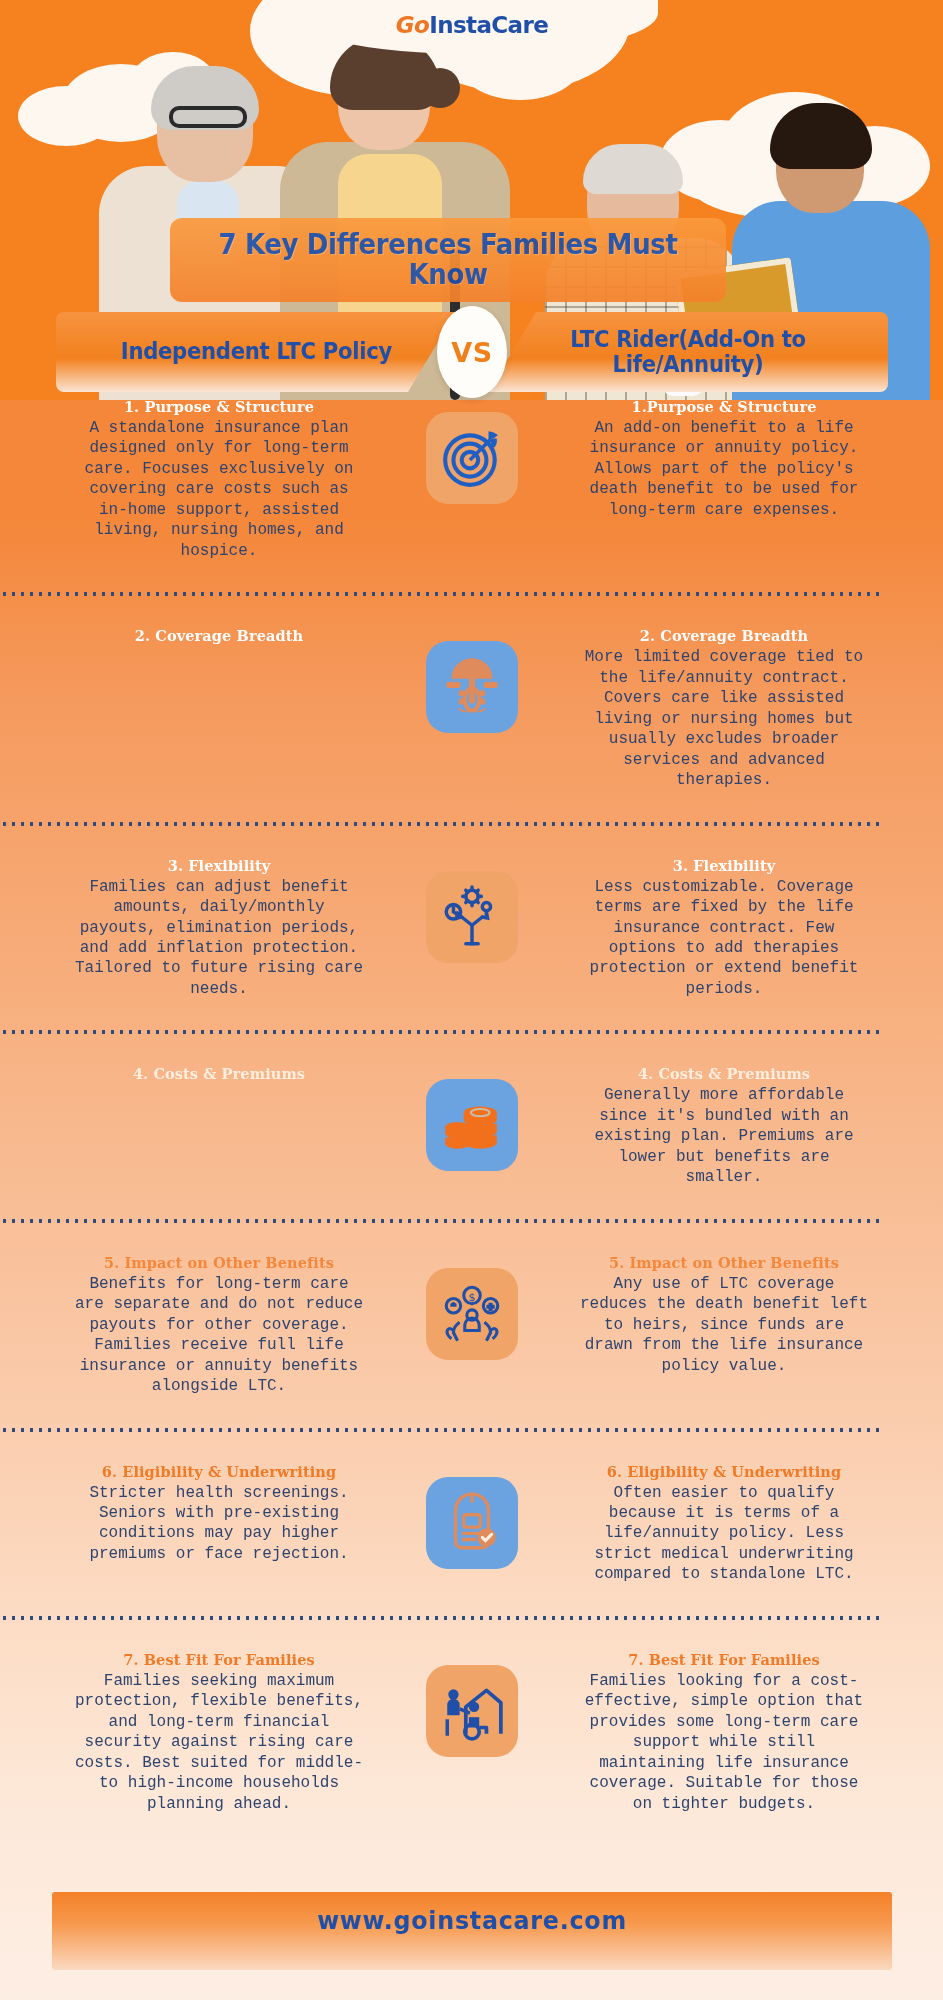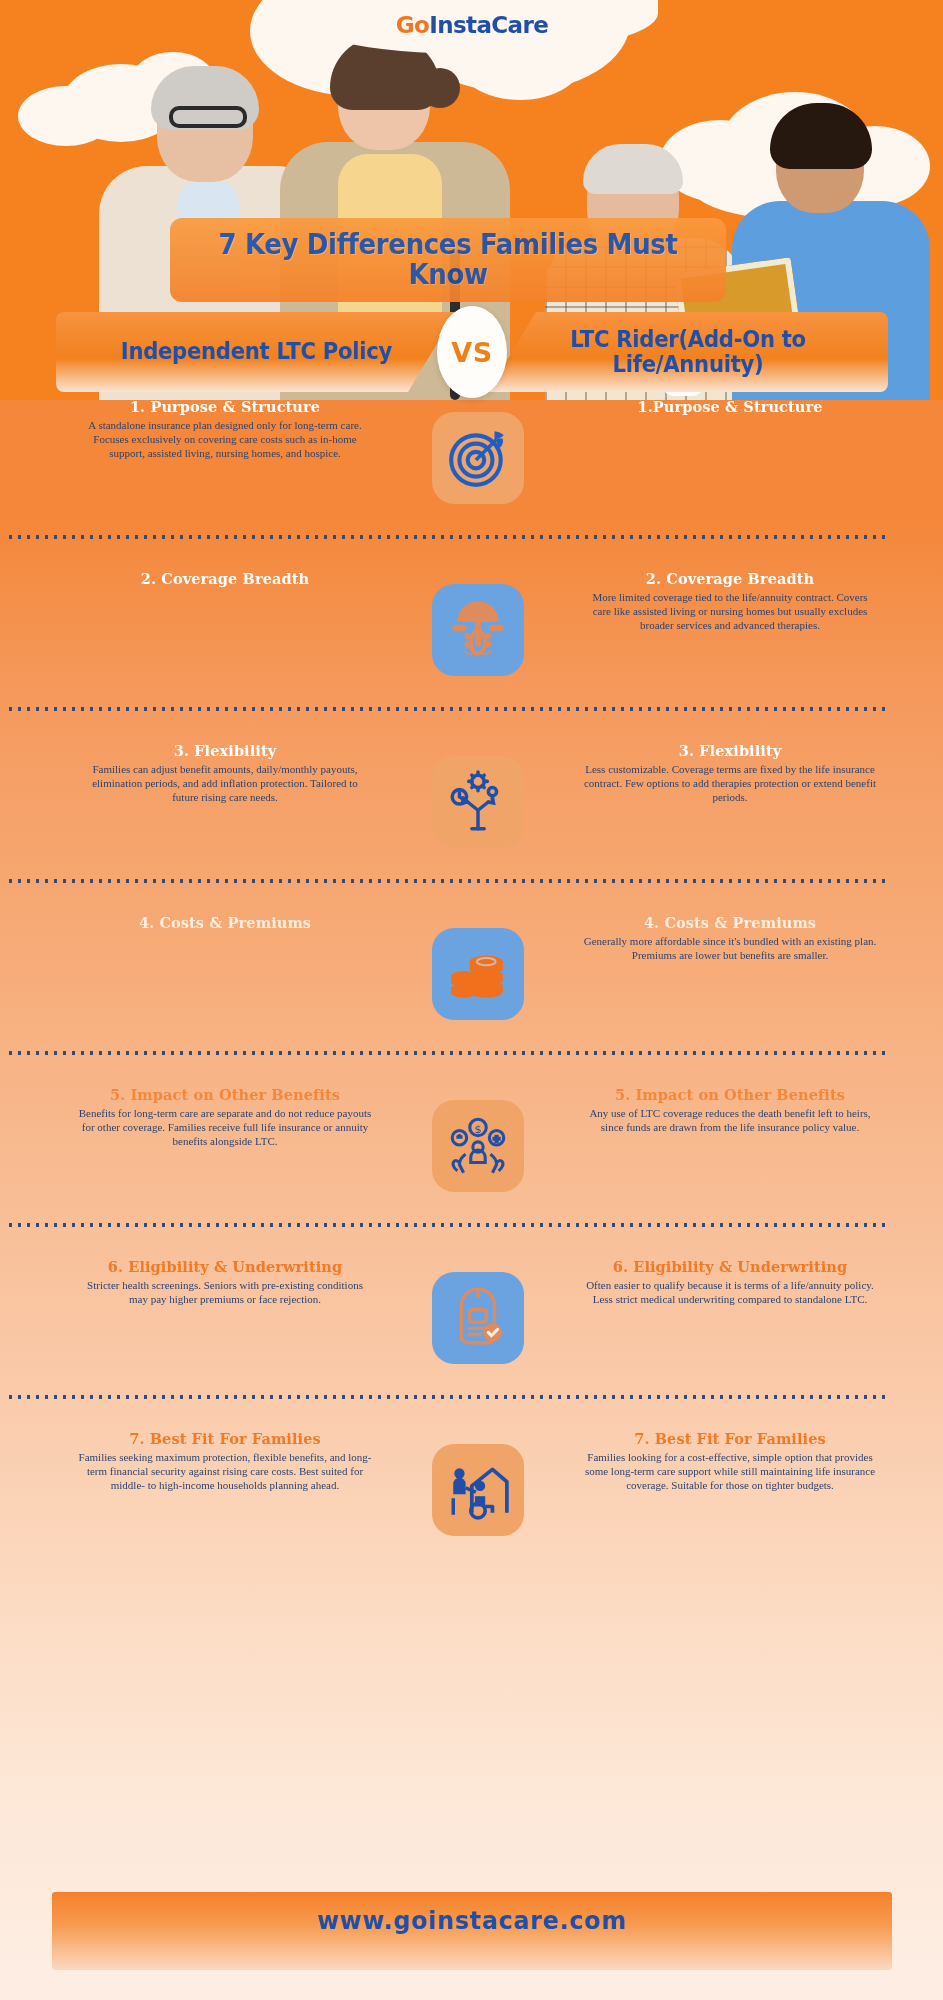--- a/index.html
+++ b/index.html
@@ -115,37 +115,37 @@
     background:#fffdfa; border-radius:50%;
     display:flex; align-items:center; justify-content:center;
     box-shadow:0 2px 6px rgba(0,0,0,.12);
   }
   #vs-badge span {
     font-family:"DejaVu Sans", sans-serif; font-weight:bold;
     font-size:27px; color:#f0801a; letter-spacing:.5px;
   }
 
   
-  #rows { position:absolute; left:0; top:398px; width:755px;margin-left:6px; }
+  #rows { position:absolute; left:0; top:398px; width:755px; }
   .row {
     position:relative; width:943px;
     display:flex; align-items:flex-start; justify-content:center;
   }
   .col {
     width:320px; padding:0 8px; text-align:center;
   }
   .col.left  { padding-right:18px; }
   .col.right { padding-left:18px; }
   .col h3 {
     font-family:"DejaVu Serif", serif; font-weight:bold;
     font-size:14.5px; margin-bottom:3px; letter-spacing:.1px;
   }
   .col p {
-    font-family:Liberation Serif, serif;
-    font-size:11px; line-height:1.28; color:#2e4470;
+    font-family:Liberation Mono, monospace;
+    font-size:16px; line-height:1.28; color:#2e4470;
   }
   .icon-wrap { width:175px; display:flex; justify-content:center; padding-top:14px; }
   .icon-tile {
     width:92px; height:92px; border-radius:22px;
     display:flex; align-items:center; justify-content:center;
   }
   .divider {
     width:880px; margin:0 auto; height:6px;
     background-image:radial-gradient(circle, #2f4a7d 1.8px, transparent 2px);
     background-size:9px 6px; background-repeat:repeat-x;
@@ -166,21 +166,21 @@
   }
 
   
   #logo {
     position:absolute; left:286px; top:-4px; width:372px; height:58px;
     background:#fdf7f0; border-radius:0 0 50% 50%/0 0 70% 70%;
     display:flex; align-items:center; justify-content:center;
     font-family:"DejaVu Sans", sans-serif; font-weight:bold; font-size:23px;
     letter-spacing:-.6px; z-index:6;
   }
-  #logo .go { color:#ef7622; }
+  #logo .go { color:#ef7622;font-style:italic; }
   #logo .ic { color:#1f4fa8; }
 </style>
 </head>
 <body>
 
 <div id="page">
 
   <div id="hero">
     <div class="cloud c-a"></div>
     <div class="cloud c-b"></div>
@@ -257,20 +257,21 @@
               <circle cx="30" cy="34" r="16"></circle>
               <circle cx="30" cy="34" r="8"></circle>
       <path d="M30 34 L50 14" stroke-width="3.5"></path>
       <path d="M48 6 c7 1 9 4 9 4 c-4 4-9 4-9 4 z" fill="#1f5fc4" stroke="none"></path>
       <path d="M56 13 c1 7 -3 9 -3 9 c-4-4-3-9-3-9 z" fill="#1f5fc4" stroke="none"></path>
     </svg>
           </div>
     </div>
     <div class="col right">
       <h3 style="color: rgb(255, 255, 255);">1.Purpose &amp; Structure</h3>
+      <p>An add-on benefit to a life insurance or annuity policy. Allows part of the policy's death benefit to be used for long-term care expenses.</p>
     </div>
       </div>
       <div class="sp"></div>
       <div class="divider"></div>
       <div class="sp"></div>
       <div class="row">
     <div class="col left">
       <h3 style="color: rgb(255, 255, 255);">2. Coverage Breadth</h3>
     </div>
     <div class="icon-wrap">

